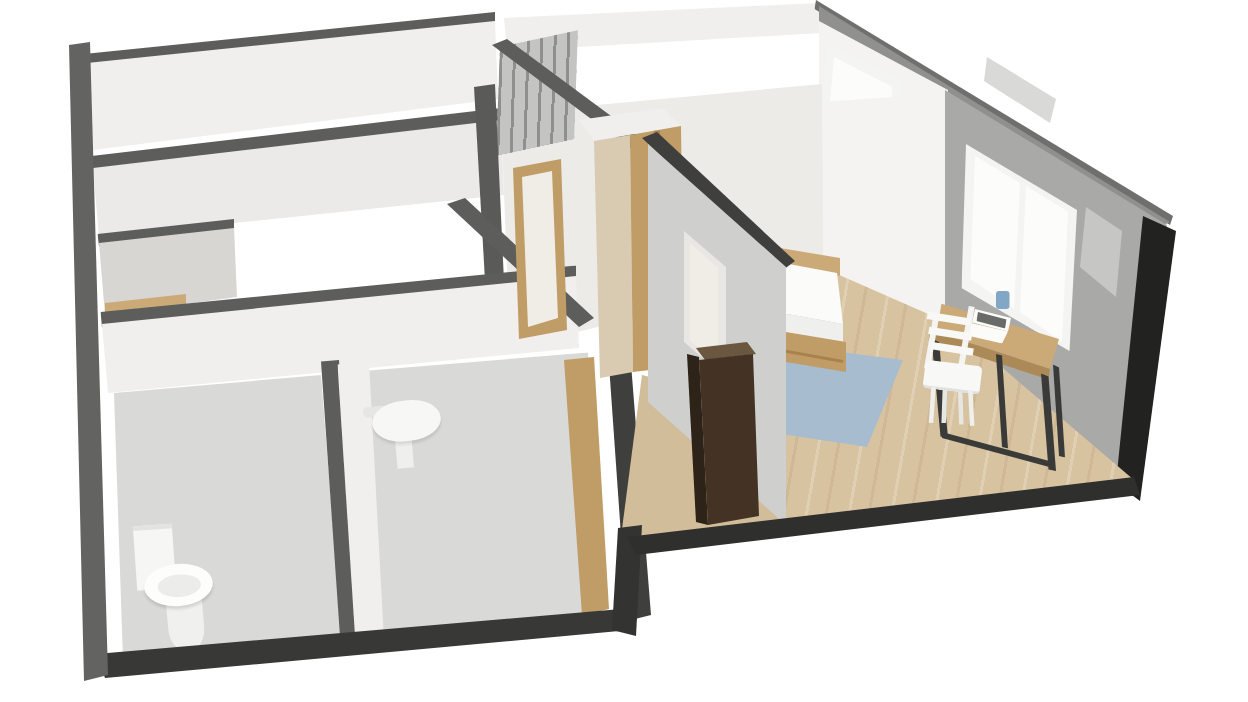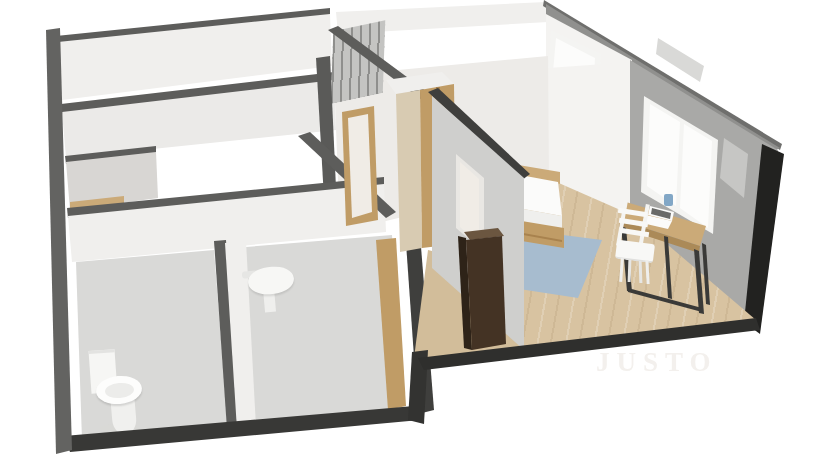--- a/index.html
+++ b/index.html
@@ -16,21 +16,20 @@
       repeating-linear-gradient(0deg,rgba(80,80,78,.55) 0 2px,rgba(220,220,218,.25) 2px 11px);
       transform:skewY(-14deg) rotate(2deg);}
   #watermark{position:absolute;left:596px;top:347px;font-family:"Liberation Serif",serif;
       font-size:27px;letter-spacing:7px;font-weight:bold;}
 </style>
 </head>
 <body>
 
 <div id="stage">
 
-  <div id="watermark" style="color: rgb(243, 240, 237);">JUSTO</div>
 
   <div class="s" style="clip-path: polygon(336px 12px, 546px 2px, 548px 22px, 338px 34px); background-color: rgb(240, 239, 237);"></div>
   <div class="s" style="clip-path: polygon(544px 0px, 782px 144px, 780px 150px, 543px 6px); background-color: rgb(111, 111, 109);"></div>
   <div class="s" style="clip-path: polygon(546px 4px, 780px 148px, 758px 158px, 546px 20px); background-color: rgb(144, 144, 142);"></div>
   <div class="s" style="clip-path: polygon(658px 38px, 704px 66px, 700px 82px, 656px 54px); background-color: rgb(217, 217, 215);"></div>
 
   <div class="s" style="clip-path: polygon(546px 14px, 632px 60px, 632px 188px, 546px 118px); background-color: rgb(244, 243, 241);"></div>
   <div class="s" style="clip-path: polygon(551px 30px, 601px 54px, 598px 104px, 548px 76px); background-color: rgb(244, 244, 242);"></div>
   <div class="s" style="clip-path: polygon(556px 38px, 595px 58px, 593px 96px, 553px 72px); background-color: rgb(252, 252, 251);"></div>
 

